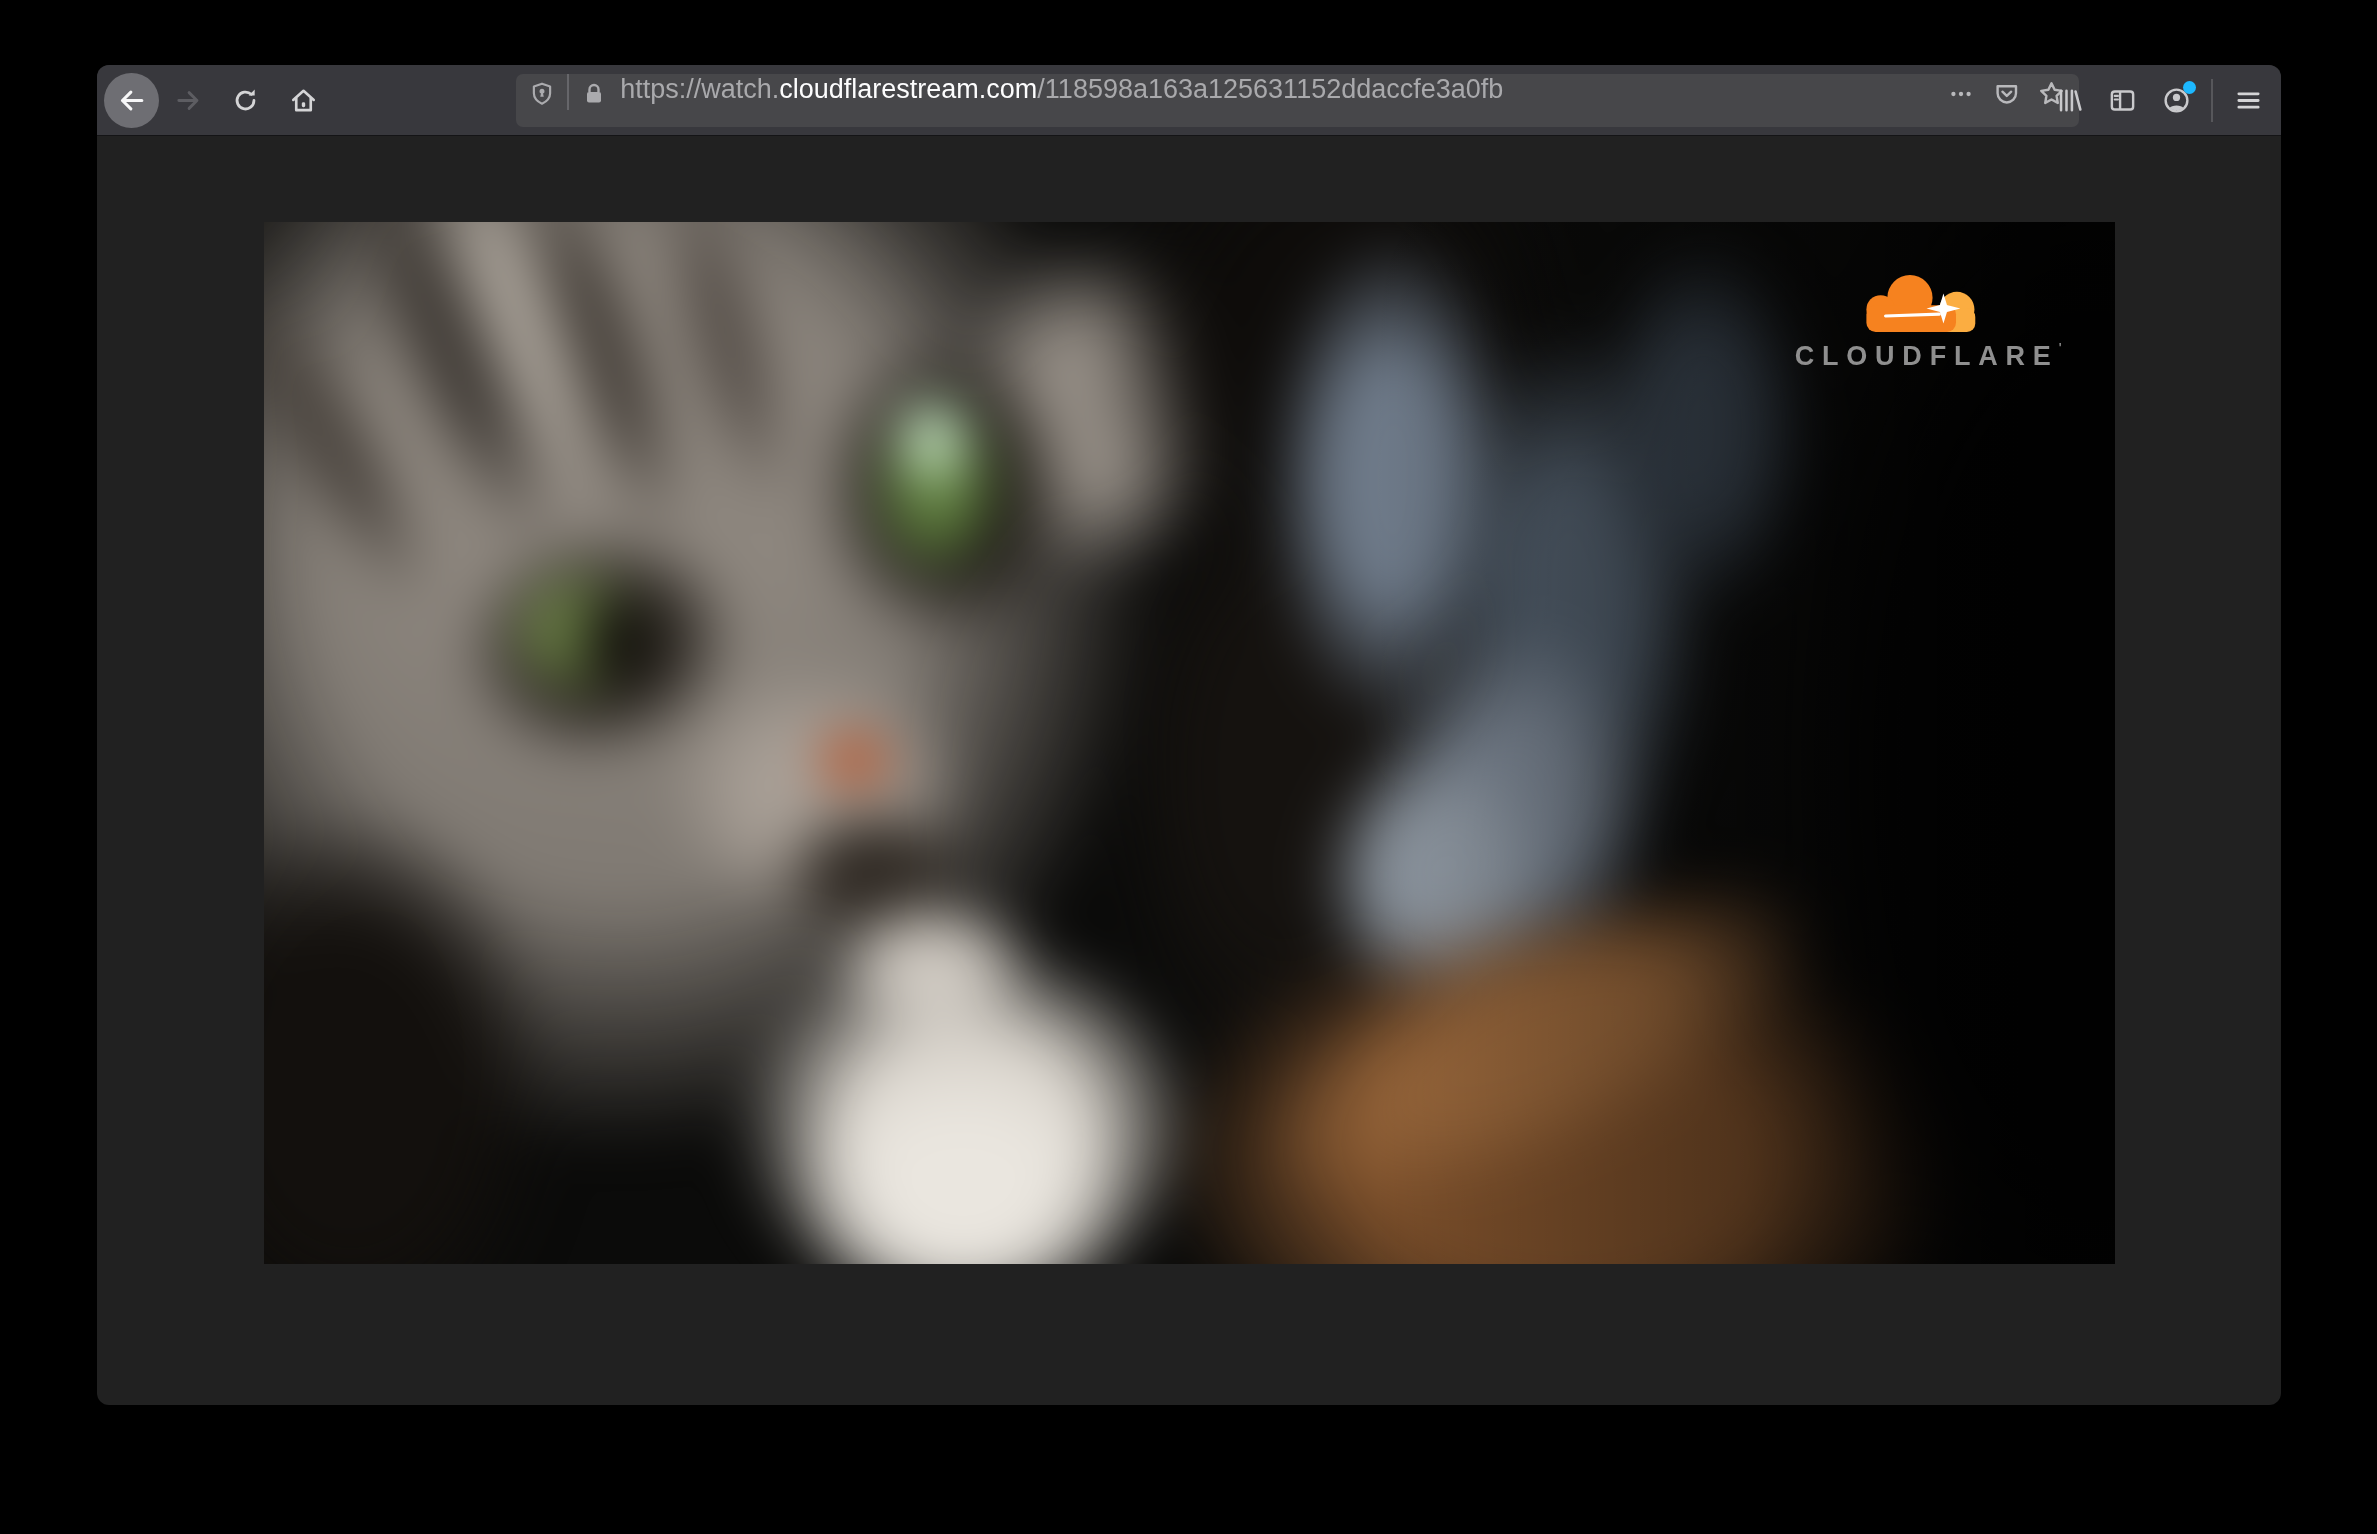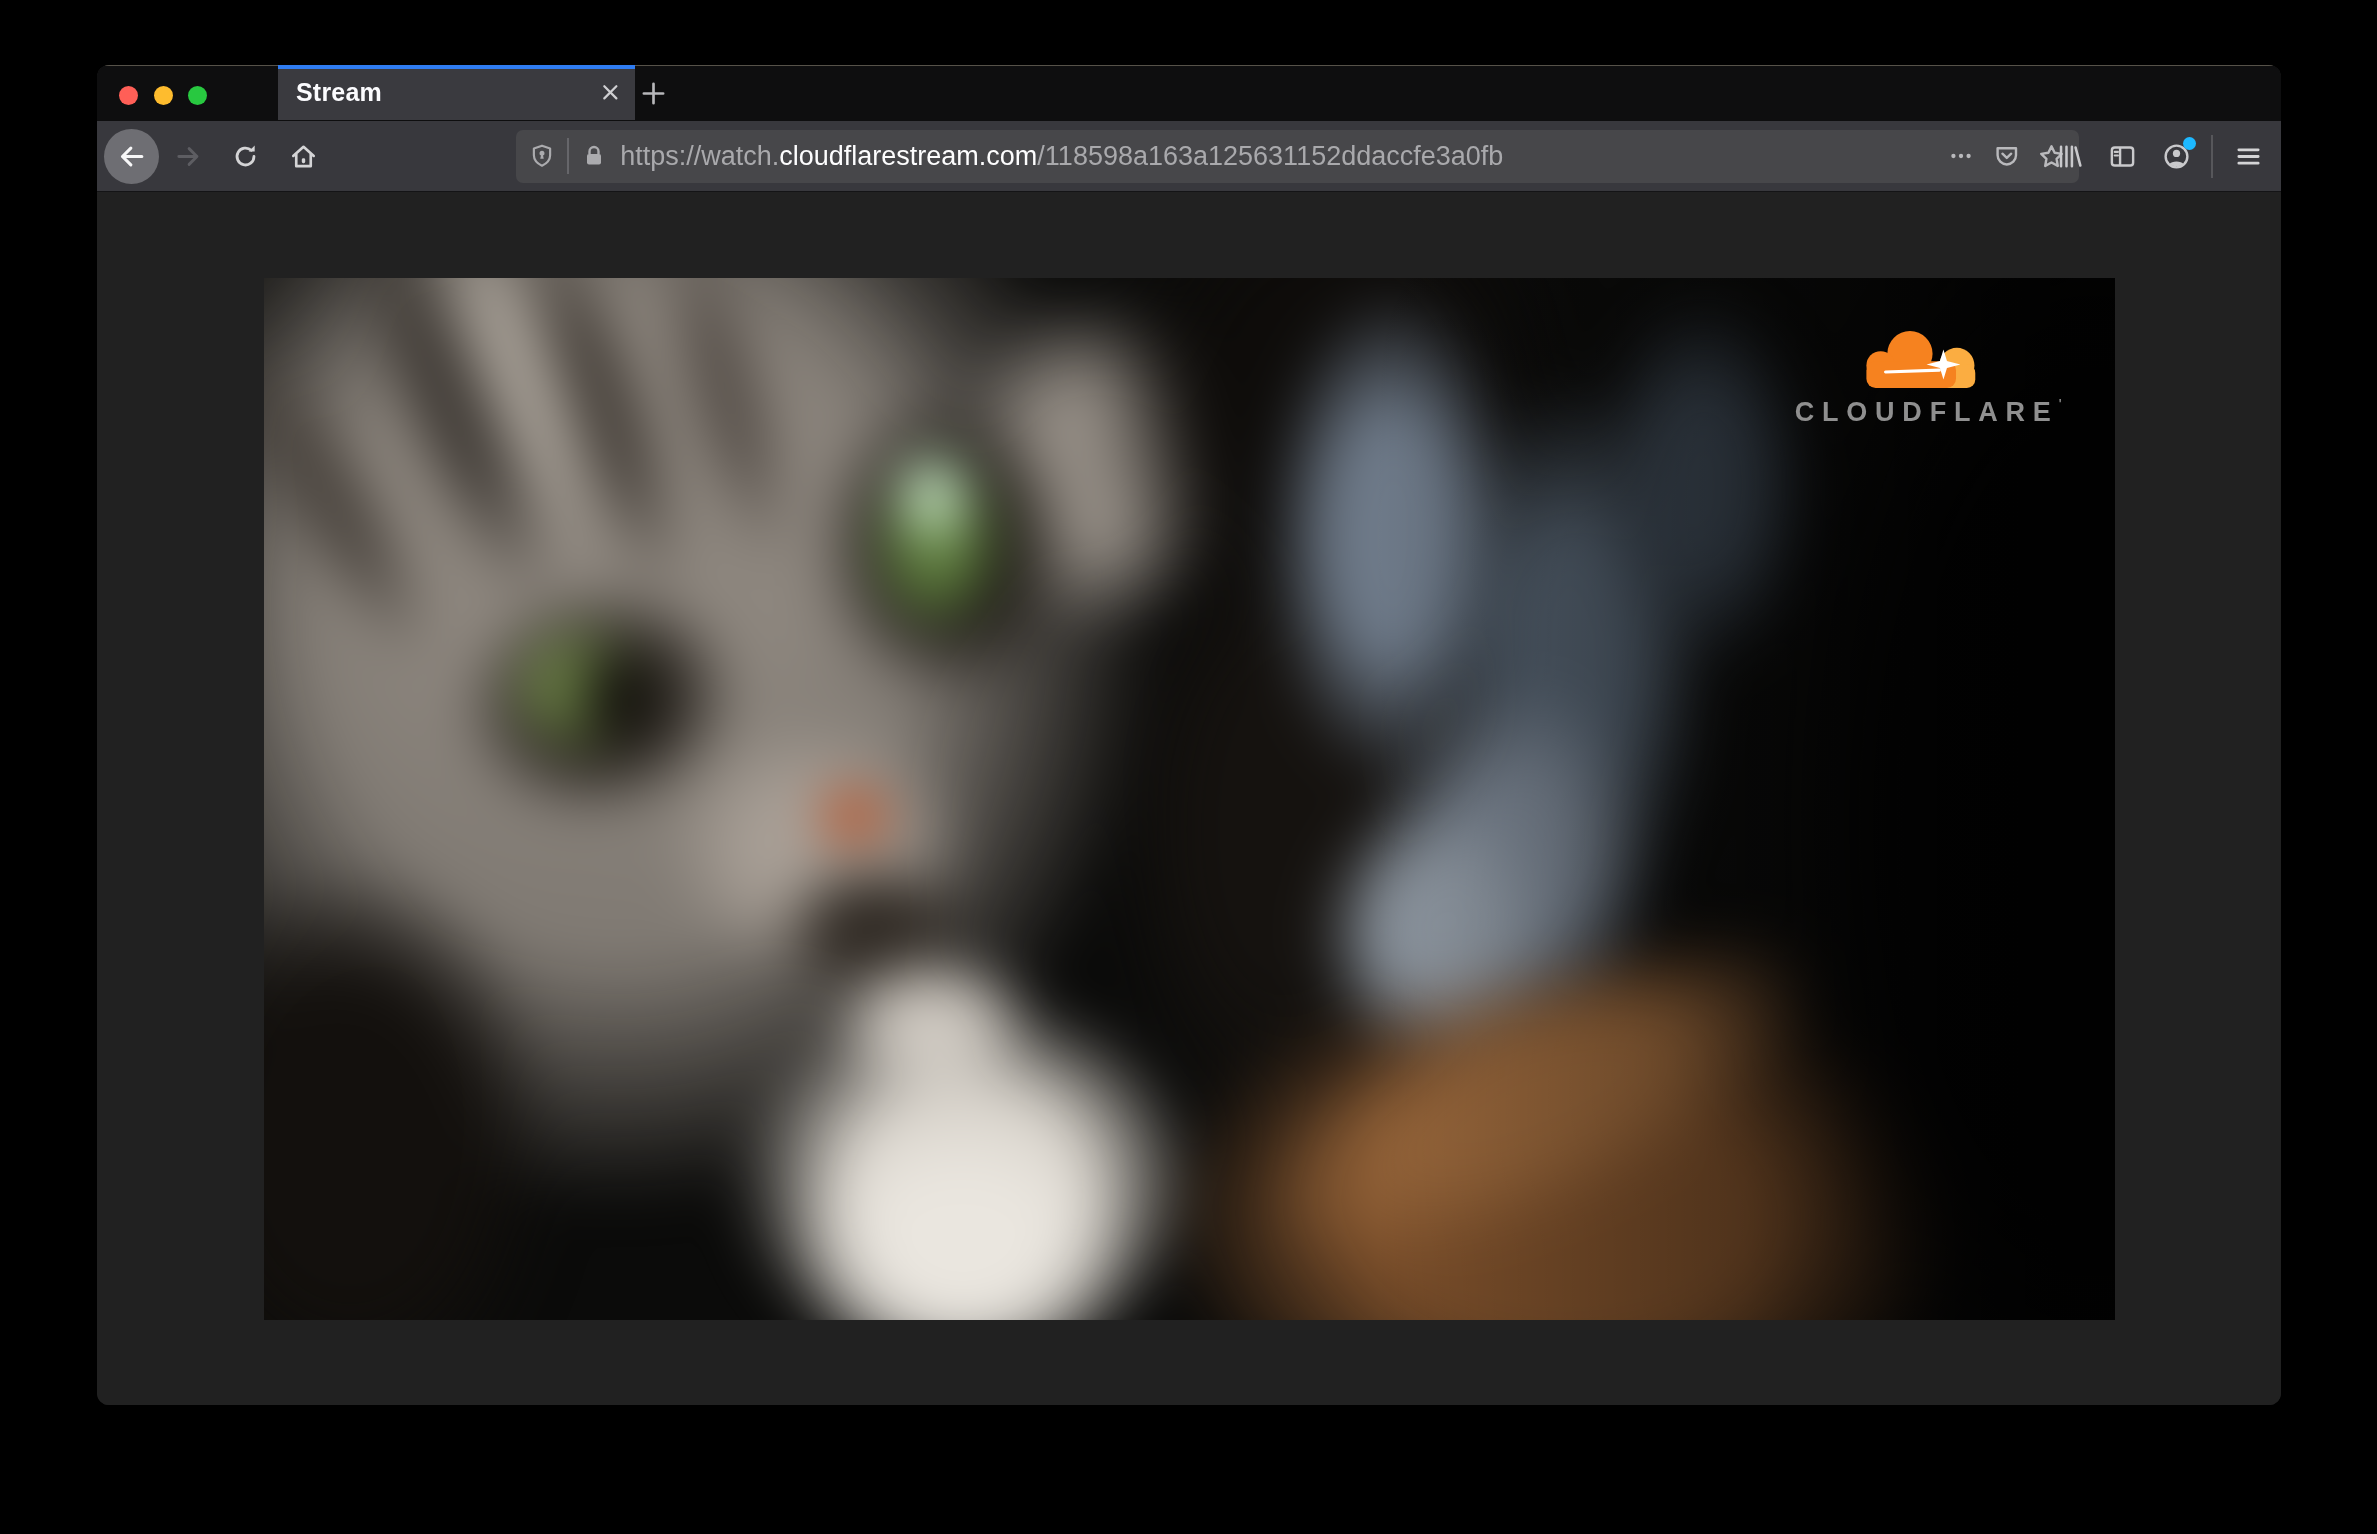--- a/index.html
+++ b/index.html
@@ -34,21 +34,21 @@
   .reload{left:134px;top:20.7px;width:29px;height:29px;color:#d4d4d6;}
   .home{left:192px;top:20.7px;width:29px;height:29px;color:#d4d4d6;}
   .lib{left:1958px;top:20.7px;width:29px;height:29px;color:#c9c9cc;}
   .sidebar{left:2011px;top:20.7px;width:29px;height:29px;color:#c9c9cc;}
   .account{left:2065px;top:20.7px;width:29px;height:29px;color:#c9c9cc;}
   .acc-dot{position:absolute;right:-5.2px;top:-5.2px;width:13px;height:13px;border-radius:50%;background:#1db8ff;}
   .vdiv{position:absolute;left:2114px;top:13.8px;width:1.7px;height:43px;background:#57575b;}
   .menu{left:2137px;top:20.7px;width:29px;height:29px;color:#d4d4d6;}
 
   .urlbar{position:absolute;left:419px;top:8.6px;width:1563px;height:53px;background:#47474a;
-    border-radius:6.9px;display:flex;align-items:center;padding:0 5.2px 0 8.6px;box-sizing:border-box;}
+    border-radius:6.9px;display:flex;align-items:flex-start;padding:0 5.2px 0 8.6px;box-sizing:border-box;}
   .urlbar .sep{width:1.7px;height:36px;background:#66666a;margin:0 10.3px 0 8.6px;}
   .ubtn{width:34px;height:40px;display:flex;align-items:center;justify-content:center;color:#ababae;flex:0 0 auto;}
   .url-text{margin-left:12px;font-size:27px;white-space:nowrap;overflow:hidden;flex:0 1 auto;}
   .url-dim{color:#a9a9ac;}
   .url-domain{color:#fdfdfe;}
   .url-spacer{flex:1 1 auto;}
   .rslot{width:45px;height:40px;display:flex;align-items:center;justify-content:center;color:#b9b9bc;flex:0 0 auto;}
 
   
   .content{position:relative;height:1214px;background:#212121;display:flex;align-items:center;justify-content:center;}
@@ -62,40 +62,20 @@
   .cf-text{margin-top:8.6px;font-size:27px;font-weight:700;letter-spacing:7.8px;color:#8f8f8f;white-space:nowrap;}
   .cf-mark{font-size:12px;vertical-align:top;color:#888;letter-spacing:0;}
   svg{display:block;}
 </style>
 </head>
 <body>
 
 <div class="stage">
   <div class="window">
 
-    <div class="tabbar">
-      <div class="traffic">
-        <div class="tl red"></div>
-        <div class="tl yellow"></div>
-        <div class="tl green"></div>
-      </div>
-      <div class="tab">
-        <span class="tab-label">Stream</span>
-        <span class="tab-close">
-          <svg width="20.7" height="20.7" viewBox="0 0 24 24">
-              <path d="M5 5l14 14M19 5L5 19" stroke="currentColor" stroke-width="2.6" stroke-linecap="round" fill="none"></path>
-            </svg>
-        </span>
-      </div>
-      <div class="newtab">
-        <svg width="29" height="29" viewBox="0 0 24 24">
-            <path d="M12 4v16M4 12h16" stroke="currentColor" stroke-width="2.2" stroke-linecap="round" fill="none"></path>
-          </svg>
-      </div>
-    </div>
 
     <div class="toolbar">
       <div class="tbtn back">
         <svg width="31" height="31" viewBox="0 0 24 24">
             <path d="M20 12H5M11.5 5.5 5 12l6.5 6.5" stroke="currentColor" stroke-width="2.4" stroke-linecap="round" stroke-linejoin="round" fill="none"></path>
           </svg>
       </div>
       <div class="tbtn fwd">
         <svg width="29" height="29" viewBox="0 0 24 24">
             <path d="M4 12h15M12.5 5.5 19 12l-6.5 6.5" stroke="currentColor" stroke-width="2.4" stroke-linecap="round" stroke-linejoin="round" fill="none"></path>

